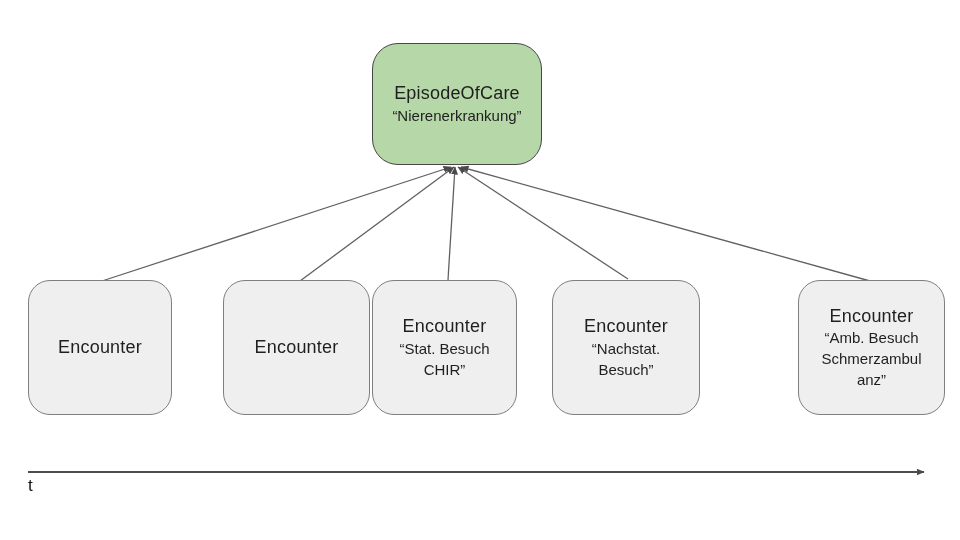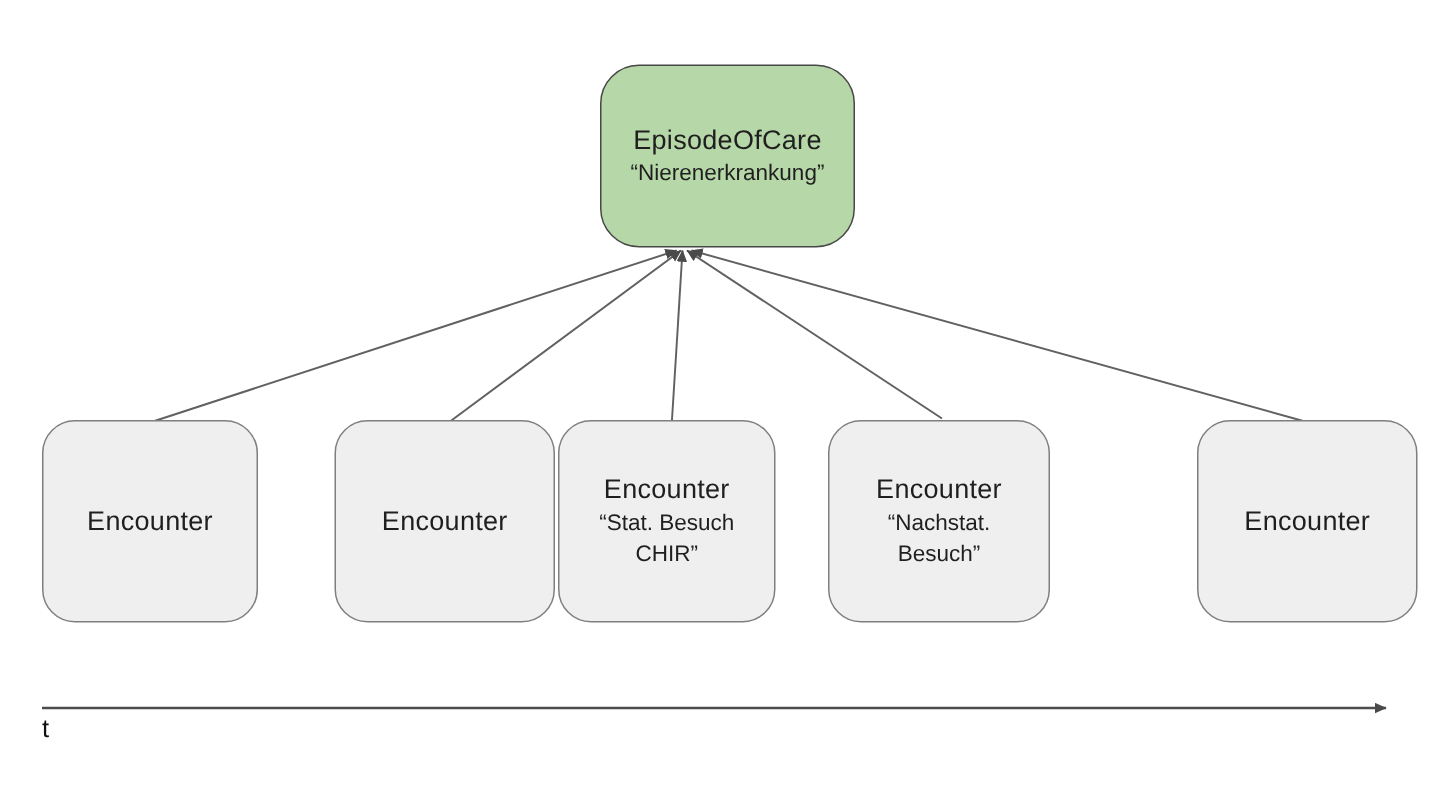--- a/index.html
+++ b/index.html
@@ -45,21 +45,20 @@
     word-wrap: break-word;
   }
   .episode {
     left: 372px;
     top: 43px;
     width: 170px;
     height: 122px;
     background: #b6d7a8;
     border: 1.6px solid #474747;
     border-radius: 26px;
-    margin-left: 28px;
   }
   .episode .subtitle {
     max-width: 156px;
     text-align: right;
   }
   .encounter {
     top: 280px;
     height: 135px;
     background: #efefef;
     border: 1.4px solid #7f7f7f;
@@ -120,17 +119,18 @@
     <div class="subtitle">“Stat. Besuch CHIR”</div>
   </div>
 
   <div class="node encounter encounter-4">
     <div class="title">Encounter</div>
     <div class="subtitle">“Nachstat. Besuch”</div>
   </div>
 
   <div class="node encounter encounter-5">
     <div class="title">Encounter</div>
+    <div class="subtitle">“Amb. Besuch Schmerzambulanz”</div>
   </div>
 
   <div class="t-label">t</div>
 
 </div>
 
 </body></html>

